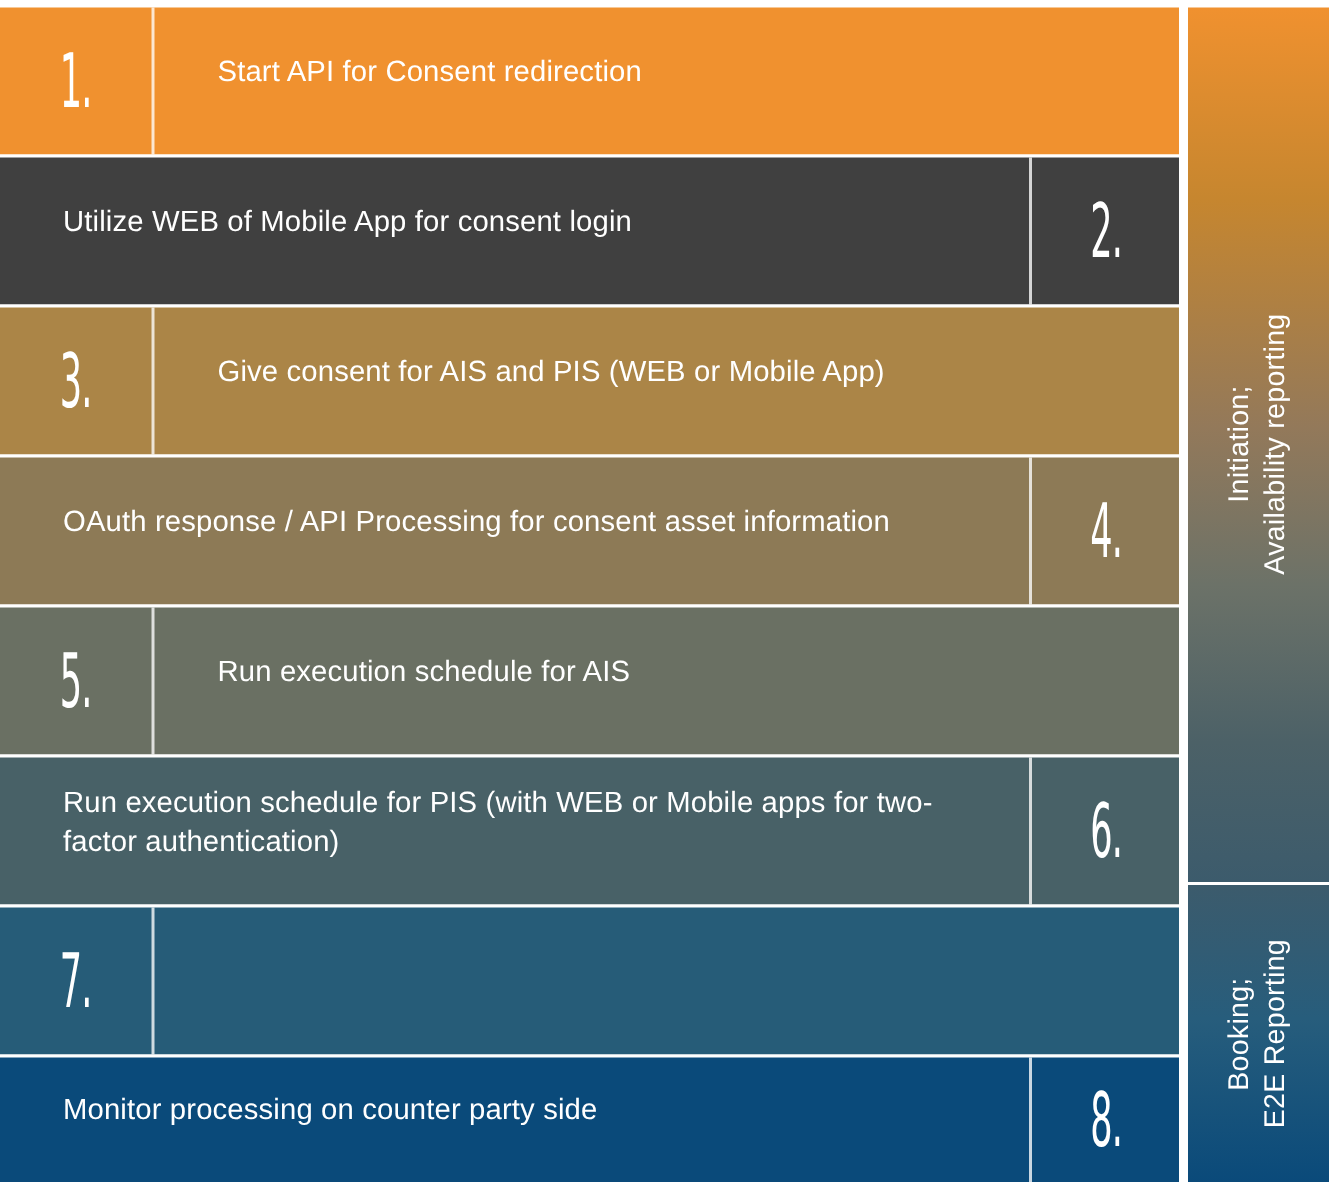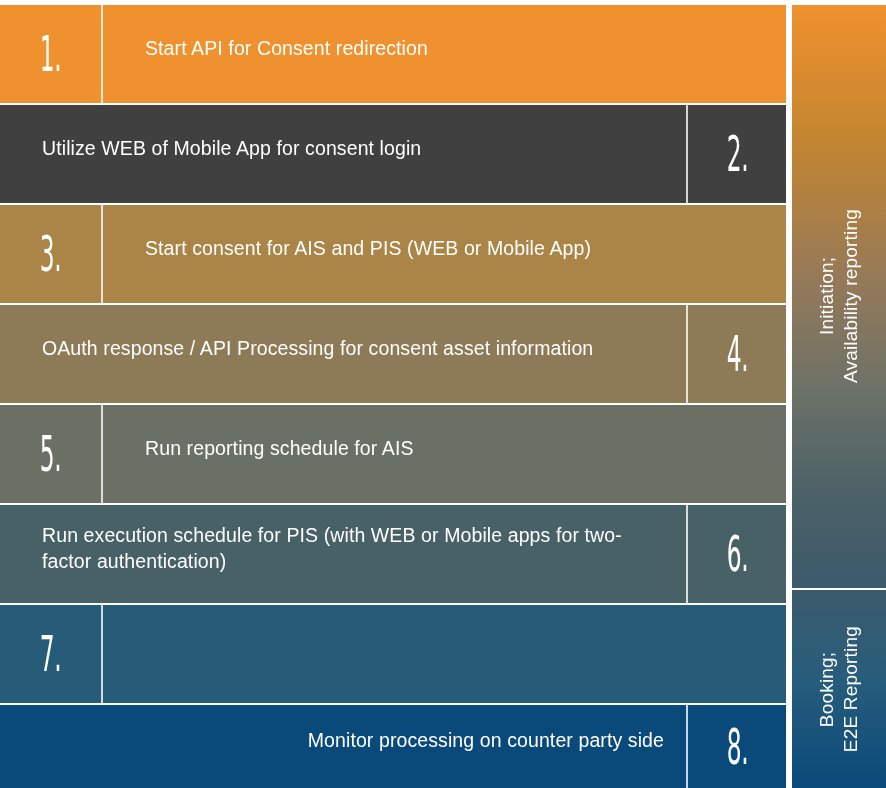--- a/index.html
+++ b/index.html
@@ -154,41 +154,41 @@
         <span class="num">2.</span>
       </div>
     </div>
     <div class="row-sep" style="top:198px;"></div>
 
     <div class="step-row" style="top:200px;background:#ab8547;">
       <div class="num-cell left">
         <span class="num">3.</span>
       </div>
       <div class="txt-cell after-left">
-        <span class="txt">Start consent for AIS and PIS (WEB or Mobile App)</span>
+        <span class="txt">Give consent for AIS and PIS (WEB or Mobile App)</span>
       </div>
     </div>
     <div class="row-sep" style="top:298px;"></div>
 
     <div class="step-row" style="top:300px;background:#8d7a56;">
       <div class="txt-cell before-right">
         <span class="txt">OAuth response / API Processing for consent asset information</span>
       </div>
       <div class="num-cell right">
         <span class="num">4.</span>
       </div>
     </div>
     <div class="row-sep" style="top:398px;"></div>
 
     <div class="step-row" style="top:400px;background:#6a7063;">
       <div class="num-cell left">
         <span class="num">5.</span>
       </div>
       <div class="txt-cell after-left">
-        <span class="txt">Run reporting schedule for AIS</span>
+        <span class="txt">Run execution schedule for AIS</span>
       </div>
     </div>
     <div class="row-sep" style="top:498px;"></div>
 
     <div class="step-row" style="top:500px;background:#486167;text-decoration:underline;">
       <div class="txt-cell before-right">
         <span class="txt">Run execution schedule for PIS (with WEB or Mobile apps for two-factor authentication)</span>
       </div>
       <div class="num-cell right">
         <span class="num">6.</span>
@@ -197,21 +197,21 @@
     <div class="row-sep" style="top:598px;"></div>
 
     <div class="step-row" style="top:600px;background:#265c78;">
       <div class="num-cell left">
         <span class="num">7.</span>
       </div>
     </div>
     <div class="row-sep" style="top:698px;"></div>
 
     <div class="step-row" style="top:700px;background:#0a4a7a;height:83px;">
-      <div class="txt-cell before-right" style="height:83px;justify-content:flex-end;">
+      <div class="txt-cell before-right" style="height:83px;">
         <span class="txt">Monitor processing on counter party side</span>
       </div>
       <div class="num-cell right" style="height:83px;">
         <span class="num">8.</span>
       </div>
     </div>
 
   </div>
 
   <div id="sidebar">

